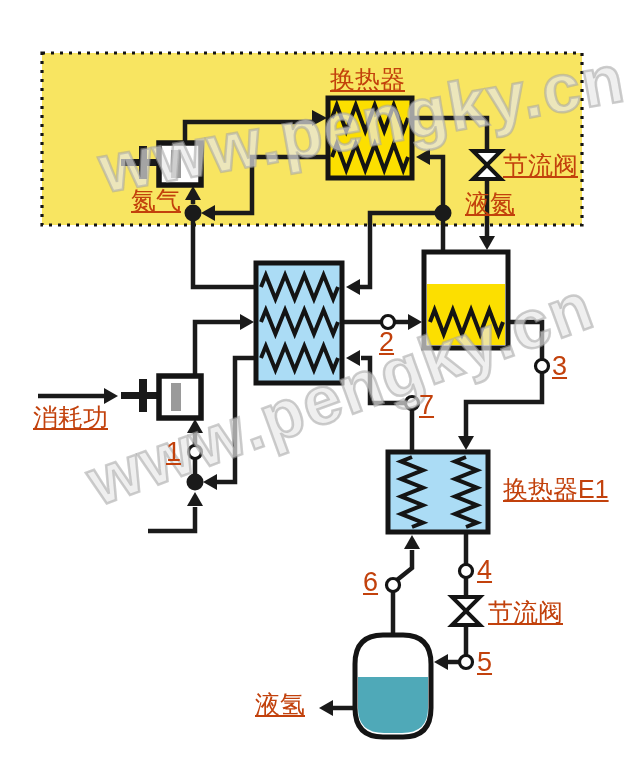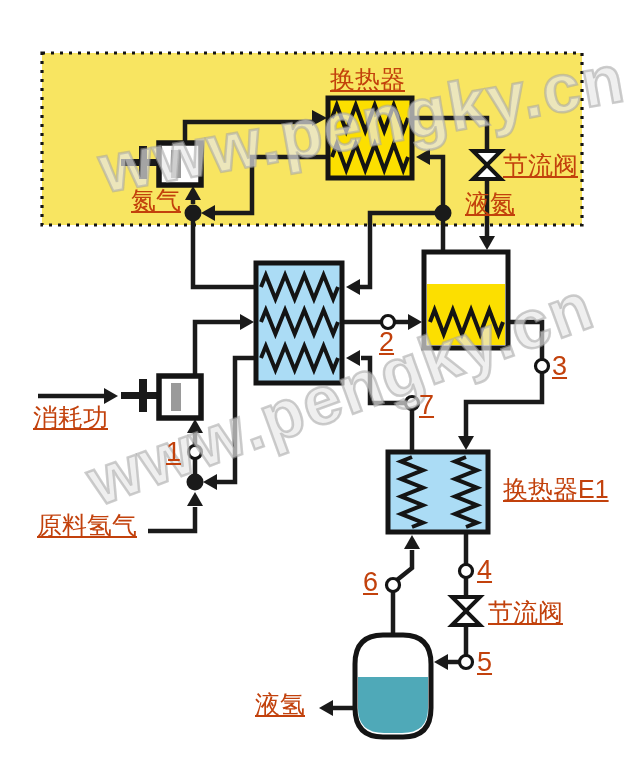--- a/index.html
+++ b/index.html
@@ -165,21 +165,20 @@
   </svg>
 
   <div class="wm wm1">www.pengky.cn</div>
   <div class="wm wm2">www.pengky.cn</div>
 
   <div class="lbl" style="left:330px;top:65px">换热器</div>
   <div class="lbl" style="left:503px;top:151px">节流阀</div>
   <div class="lbl" style="left:465px;top:189px">液氮</div>
   <div class="lbl" style="left:131px;top:186px">氮气</div>
   <div class="lbl" style="left:33px;top:403px">消耗功</div>
-  <div class="lbl" style="left:37px;top:511px">原料氢气</div>
   <div class="lbl" style="left:503px;top:475px">换热器E1</div>
   <div class="lbl" style="left:488px;top:598px">节流阀</div>
   <div class="lbl" style="left:255px;top:690px">液氢</div>
 
   <div class="lbl num" style="left:166px;top:437px">1</div>
   <div class="lbl num" style="left:379px;top:327px">2</div>
   <div class="lbl num" style="left:552px;top:351px">3</div>
   <div class="lbl num" style="left:477px;top:555px">4</div>
   <div class="lbl num" style="left:477px;top:647px">5</div>
   <div class="lbl num" style="left:363px;top:567px">6</div>

